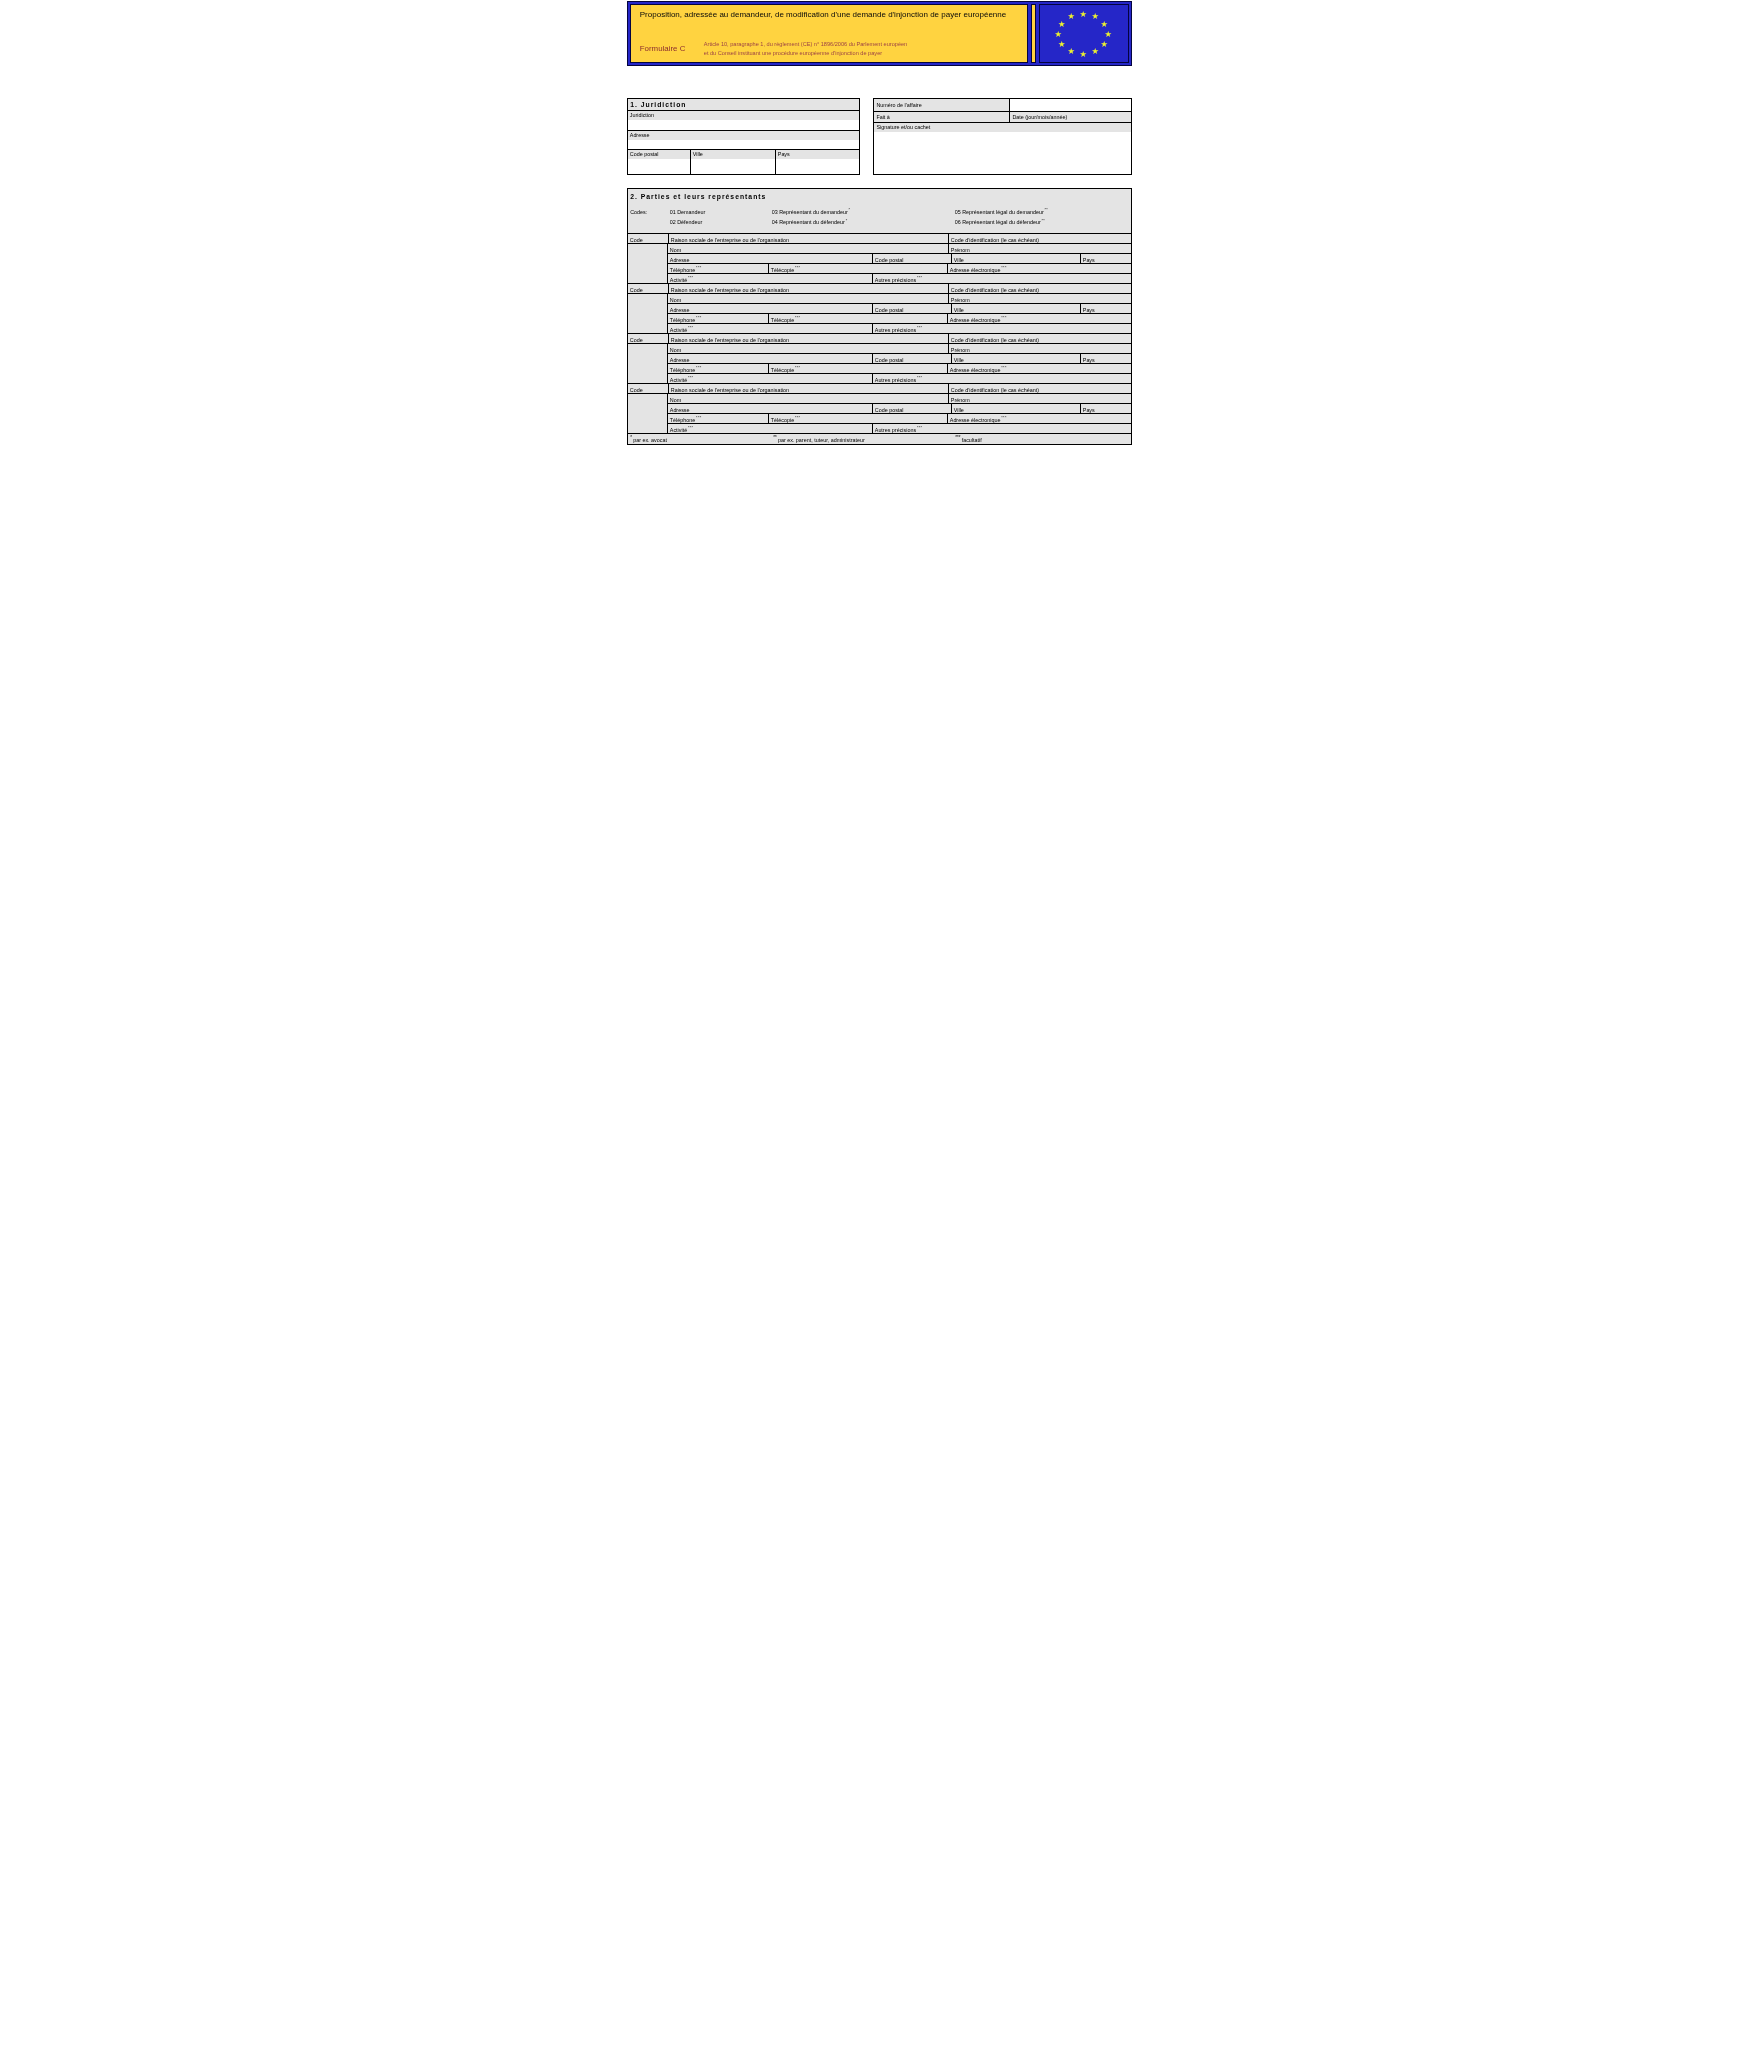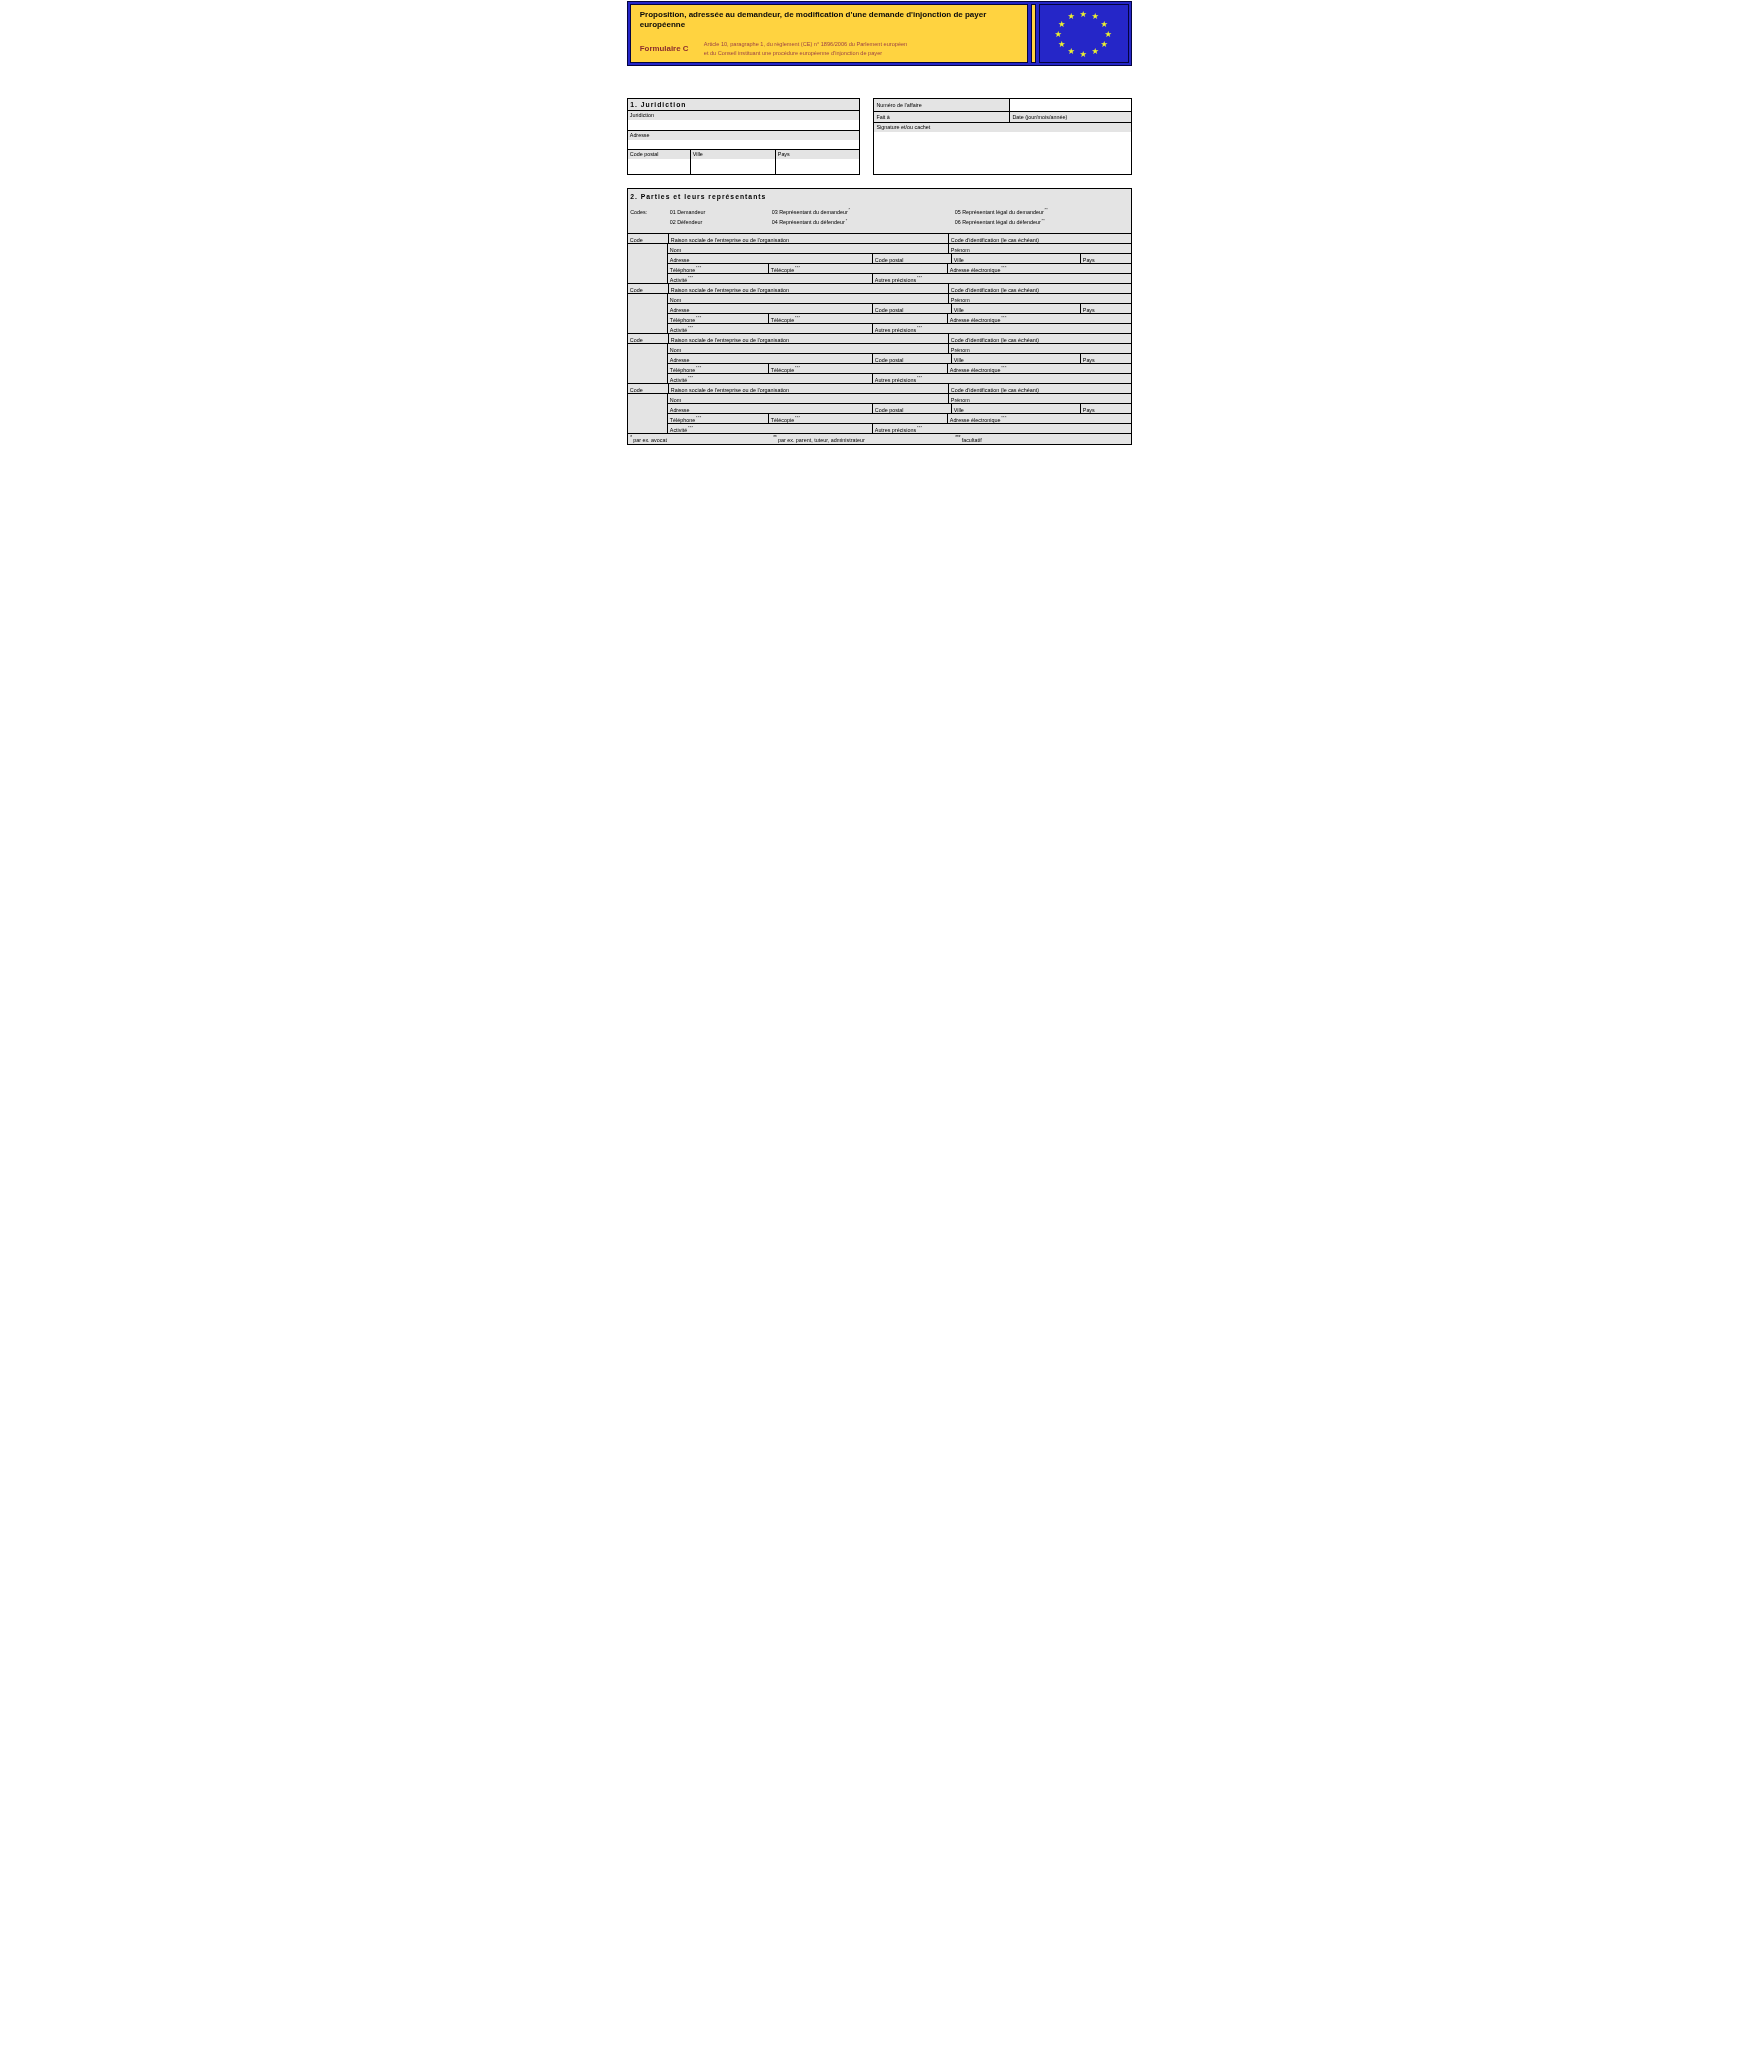--- a/index.html
+++ b/index.html
@@ -15,23 +15,23 @@
   *{margin:0;padding:0;box-sizing:border-box;}
   body{background:#fff;font-family:"Liberation Sans","DejaVu Sans",sans-serif;color:#000;}
   .page{width:508px;margin:0 auto;padding:0.8px 1.2px 12.4px 1.2px;}
 
   
   .banner{background:var(--banner-blue);border:0.8px solid var(--banner-border);
           height:65px;display:flex;gap:3.3px;padding:2.1px;}
   .banner-main{flex:1;background:var(--banner-yellow);border:1.2px solid var(--banner-border);
                display:flex;flex-direction:column;justify-content:space-between;
                padding:5px 5.8px 5px 9px;}
-  .banner-main h1{font-size:8px;font-weight:bold;line-height:1.3;max-width:378px;color:#0a0a0a;}
+  .banner-main h1{font-size:8px;font-weight:normal;line-height:1.3;max-width:378px;color:#0a0a0a;}
   .banner-bottom{display:flex;align-items:center;}
-  .form-label{width:64px;font-size:7.9px;font-weight:bold;color:var(--maroon);}
+  .form-label{width:64px;font-size:7.9px;font-weight:normal;color:var(--maroon);}
   .subtitle{flex:1;font-size:5.6px;line-height:1.45;color:var(--subtitle-red);}
   .banner-stripe{width:4.5px;background:var(--banner-yellow);border:0.8px solid var(--banner-border);}
   .eu-flag{width:90px;background:var(--banner-blue);border:1.2px solid var(--banner-border);
            position:relative;overflow:hidden;}
   .eu-star{position:absolute;color:var(--star-yellow);font-size:8.3px;line-height:1;
            transform:translate(-50%,-50%);}
 
   
   .box{border:1.2px solid var(--border-black);background:#fff;}
   .lbl{background:var(--label-gray);height:9px;line-height:9px;font-size:5.4px;

